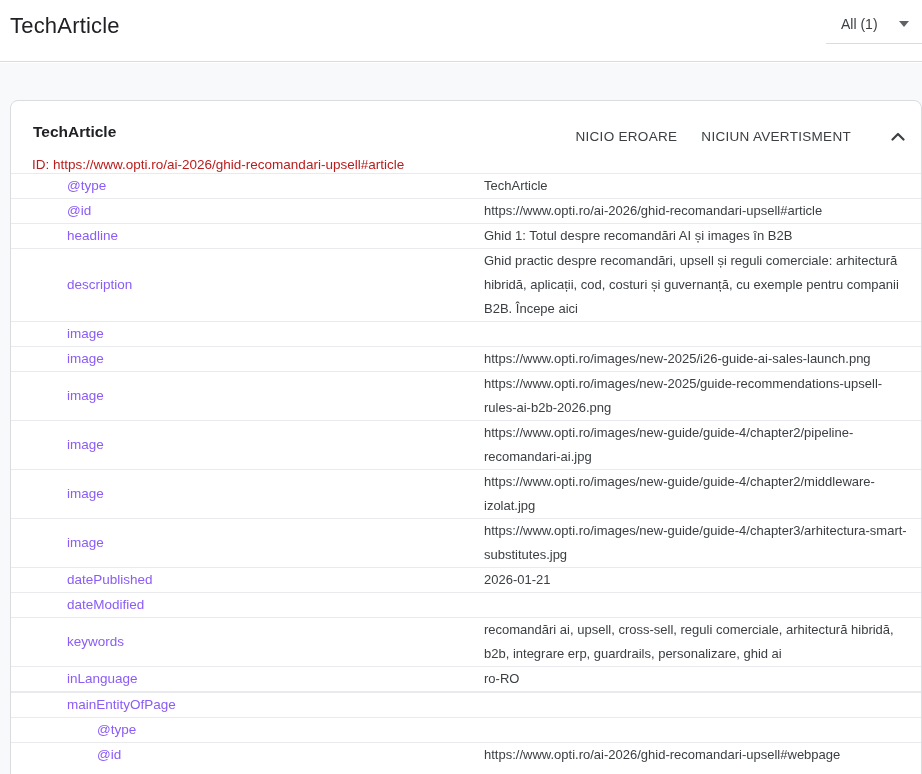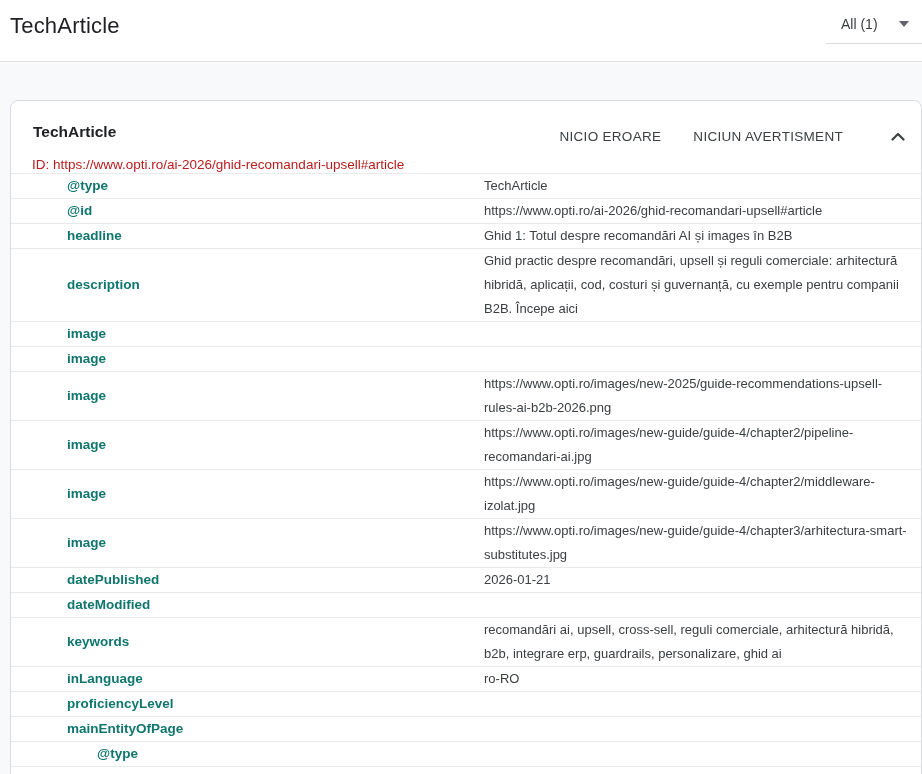--- a/index.html
+++ b/index.html
@@ -22,34 +22,34 @@
   .content-bg { position:absolute; top:63px; left:0; right:0; bottom:0;
                 background:#f8f9fa; z-index:1; }
 
   
   .card { position:absolute; top:100px; left:10px; width:912px; height:700px;
           background:#fff; border:1px solid #dadce0; border-radius:8px;
           z-index:3; overflow:hidden; }
   .card-header { height:72px; padding:18px 14px 0 22px; position:relative; }
   .card-title-row { display:flex; align-items:center; }
   .card-title { font-size:15.5px; font-weight:bold; color:#202124; }
-  .status-area { margin-left:auto; display:flex; align-items:center; gap:32px;
+  .status-area { margin-left:auto; display:flex; align-items:center; gap:24px;
                  padding-top:10px; }
   .status-label { font-size:13.5px; color:#3c4043; font-weight:500;
                   letter-spacing:0.3px; white-space:nowrap; }
   .collapse-btn { background:none; border:none; cursor:pointer; margin-left:14px;
                   padding:2px; display:flex; align-items:center; }
   .entity-id { margin-top:13px; margin-left:-1px; font-size:13.5px; color:#b91c1c; }
 
   
   .prop-table { width:100%; }
   .row { display:flex; border-top:1px solid #e8eaed; }
   .row-key { width:473px; flex:0 0 473px; padding-left:56px; display:flex;
-             align-items:center; font-size:13.5px; font-weight:bold;
-             color:#0f766e; line-height:24px; min-height:24px; }
+             align-items:center; font-size:13.5px; font-weight:normal;
+             color:#8b5cf6; line-height:24px; min-height:24px; }
   .row.indent-1 .row-key { padding-left:86px; }
   .row-value { flex:1 1 auto; min-width:0; font-size:13px; color:#3c4043;
                line-height:24px; min-height:24px; padding-right:10px;
                overflow-wrap:break-word; align-self:center; }
   .chev-up { display:block; }
 </style>
 </head>
 <body>
 
 <div class="top-bar">
@@ -99,20 +99,21 @@
     <div class="row-key">description</div>
     <div class="row-value">Ghid practic despre recomandări, upsell și reguli comerciale: arhitectură hibridă, aplicații, cod, costuri și guvernanță, cu exemple pentru companii B2B. Începe aici</div>
   </div>
 
   <div class="row">
     <div class="row-key">image</div>
   </div>
 
   <div class="row">
     <div class="row-key">image</div>
+    <div class="row-value">https://www.opti.ro/images/new-2025/i26-guide-ai-sales-launch.png</div>
   </div>
 
   <div class="row">
     <div class="row-key">image</div>
     <div class="row-value">https://www.opti.ro/images/new-2025/guide-recommendations-upsell-rules-ai-b2b-2026.png</div>
   </div>
 
   <div class="row">
     <div class="row-key">image</div>
     <div class="row-value">https://www.opti.ro/images/new-guide/guide-4/chapter2/pipeline-recomandari-ai.jpg</div>
@@ -141,21 +142,20 @@
     <div class="row-key">keywords</div>
     <div class="row-value">recomandări ai, upsell, cross-sell, reguli comerciale, arhitectură hibridă, b2b, integrare erp, guardrails, personalizare, ghid ai</div>
   </div>
 
   <div class="row">
     <div class="row-key">inLanguage</div>
     <div class="row-value">ro-RO</div>
   </div>
 
   <div class="row">
-    <div class="row-key">proficiencyLevel</div>
   </div>
 
   <div class="row">
     <div class="row-key">mainEntityOfPage</div>
     <div class="row-value"></div>
   </div>
 
   <div class="row indent-1">
     <div class="row-key">@type</div>
   </div>

